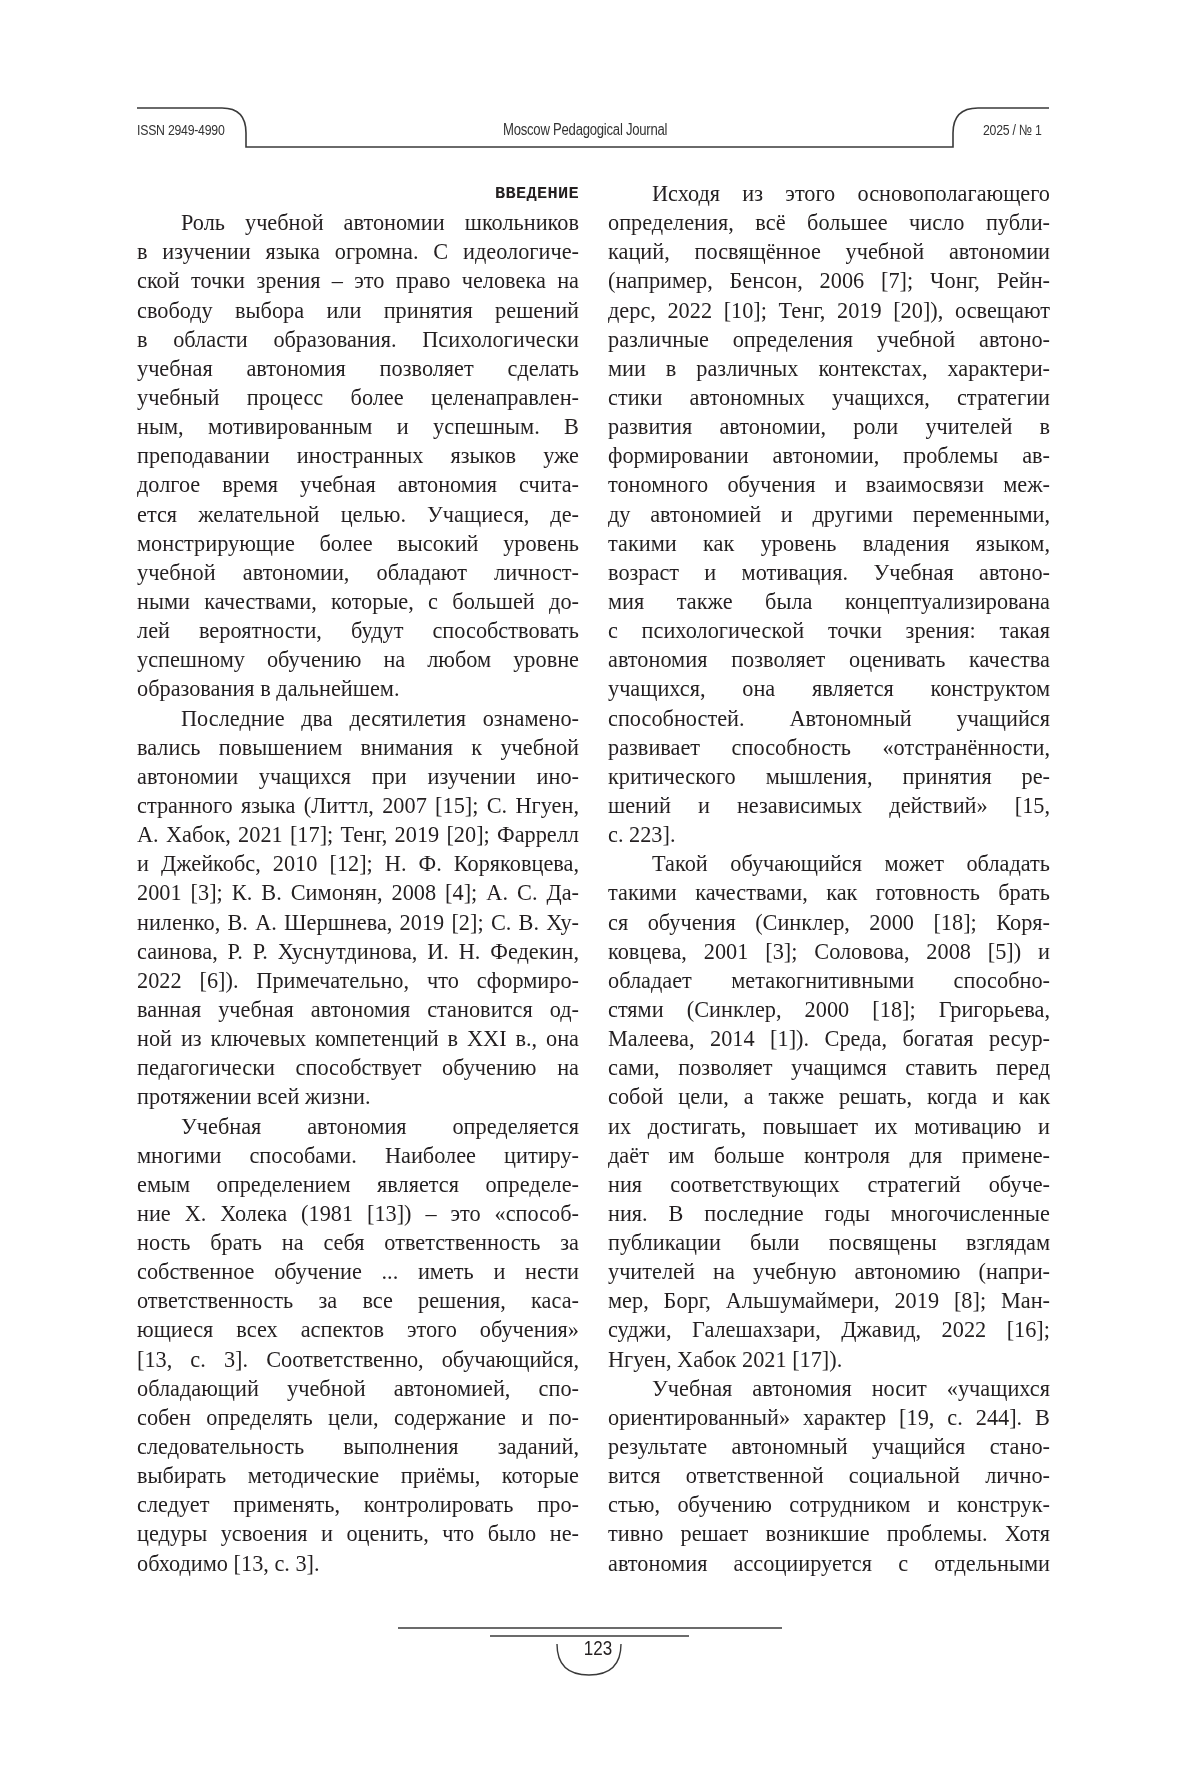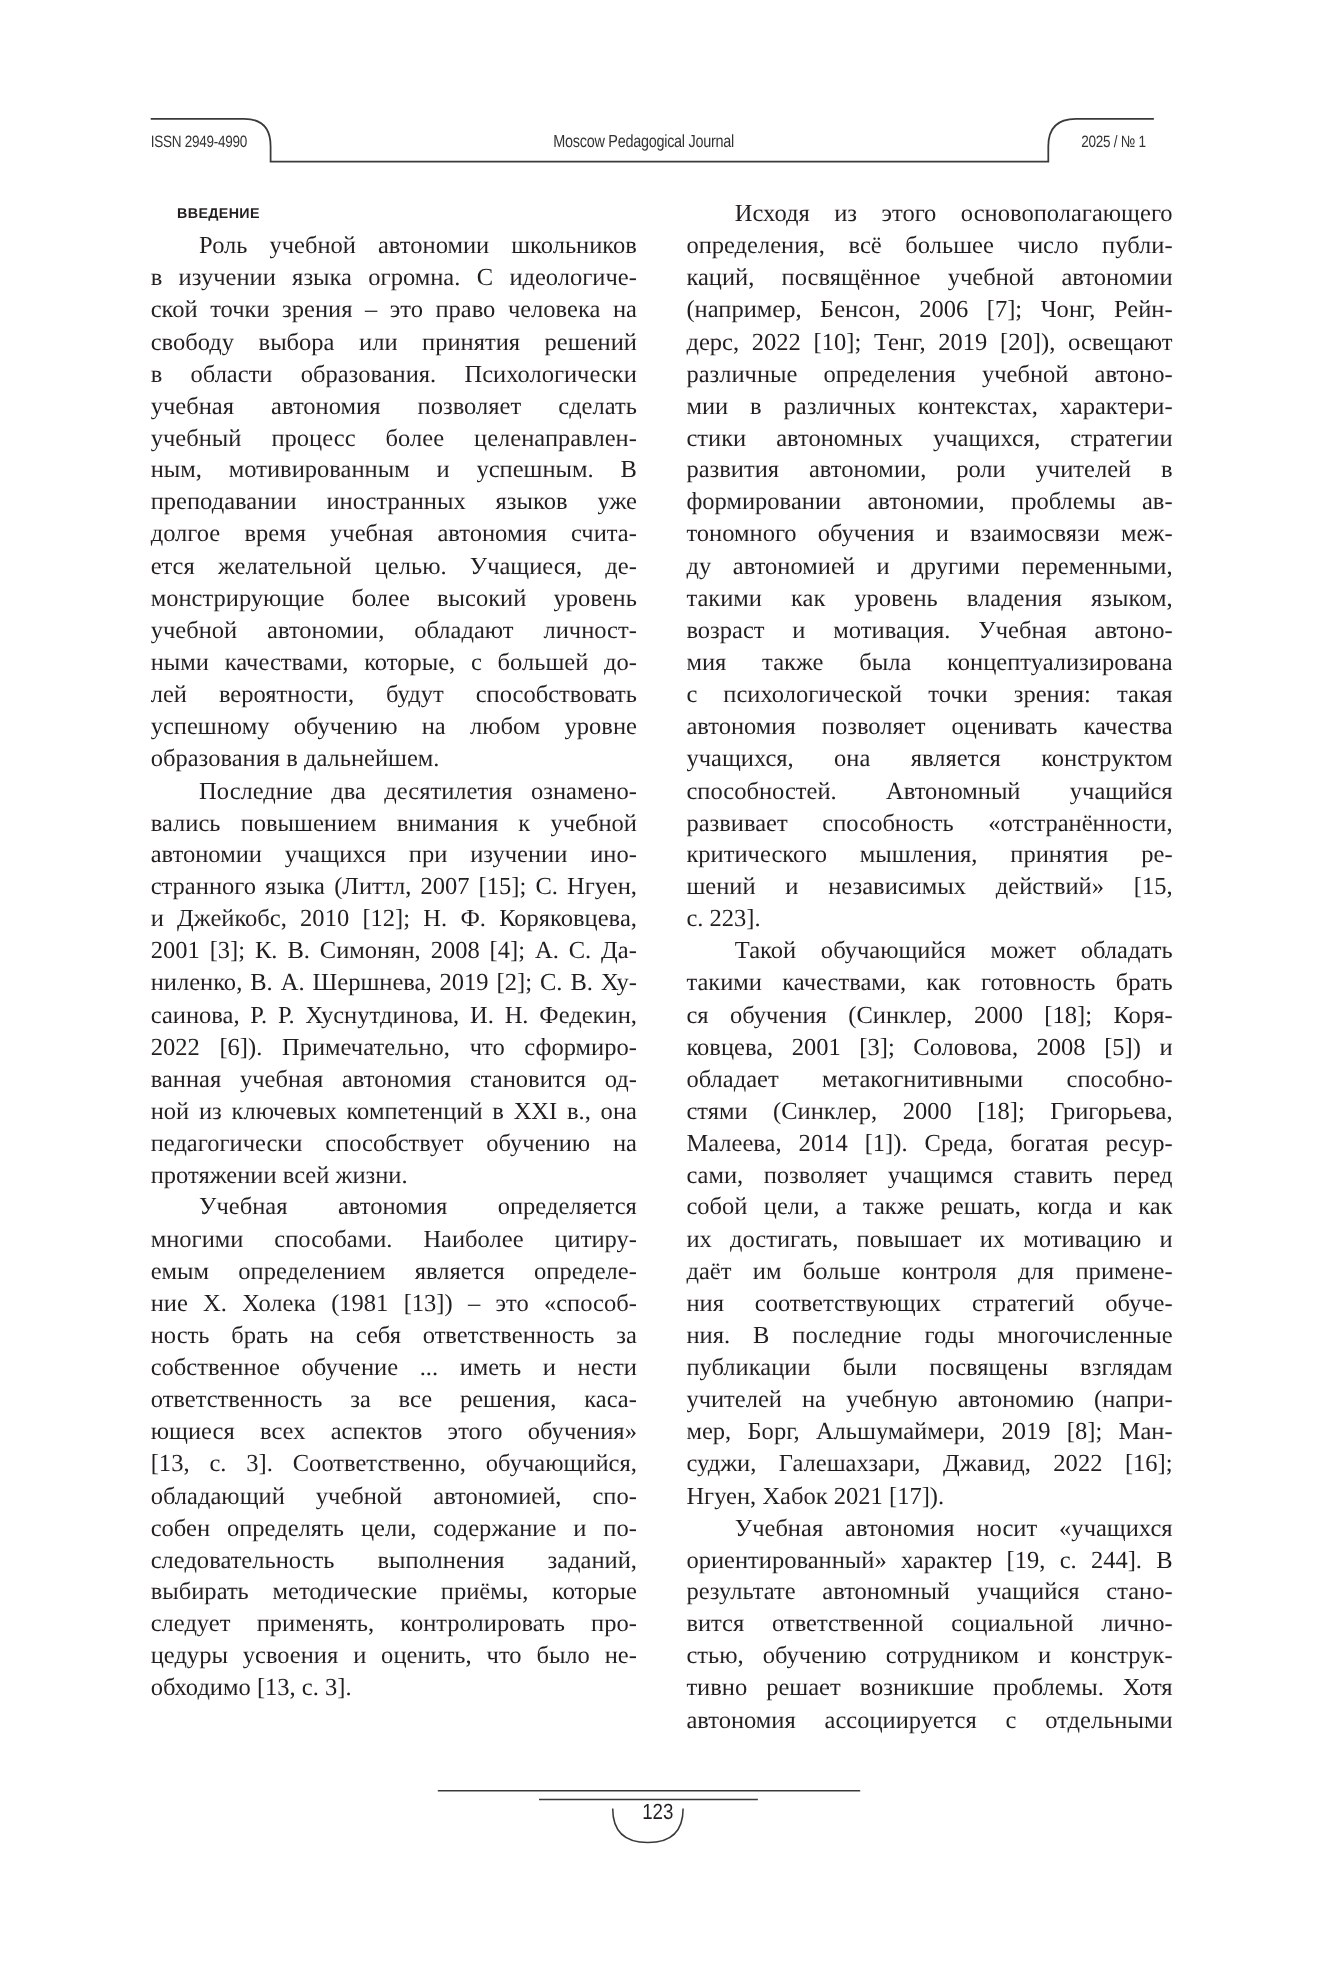--- a/index.html
+++ b/index.html
@@ -5,25 +5,25 @@
   html, body { margin:0; padding:0; background:#ffffff; }
   body { width:1200px; height:1783px; position:relative; overflow:hidden; color:#231f20; }
   .page { position:absolute; left:0; top:13px; width:1200px; height:1295px;padding-left:33px; }
   .hdr-svg { position:absolute; left:0; top:0; }
   .hdr-text { position:absolute; font-family:"Liberation Sans", sans-serif; font-size:15px; color:#333; letter-spacing:-0.3px; transform:scaleX(0.82); transform-origin:left center; white-space:nowrap; }
   .hdr-left { left:137px; top:108px; }
   .hdr-center { left:503px; top:108px; font-size:16px; }
   .hdr-right { left:983px; top:108px; }
   .col { position:absolute; top:166px; width:442px; font-family:"Liberation Serif", serif; font-size:22.3px; line-height:29.15px; color:#231f20; }
   .col-left { left:137px; }
-  .col-right { left:608px;margin-left:16px; }
+  .col-right { left:608px; }
   .line { display:block; white-space:nowrap; text-align:justify; text-align-last:justify; height:29.15px; overflow:visible; }
   .line.last { text-align-last:left; }
   .line.indent { padding-left:44px; }
-  .heading { display:block; text-align:left; font-family:Liberation Sans, sans-serif; font-weight:bold; font-size:13px; height:29.15px; line-height:29.15px; letter-spacing:0.3px; padding-left:24px; }
+  .heading { display:block; text-align:right; font-family:Liberation Mono, monospace; font-weight:bold; font-size:17px; height:29.15px; line-height:29.15px; letter-spacing:0.3px; padding-left:24px; }
   .footer-svg { position:absolute; left:0; top:0; }
   .page-num { position:absolute; left:566px; top:1624px; width:64px; text-align:center; font-family:"Liberation Sans", sans-serif; font-size:20px; color:#231f20; transform:scaleX(0.85); }
 </style>
 </head>
 <body>
 
 <div class="page">
 
   <svg class="hdr-svg" width="1200" height="160" viewBox="0 0 1200 160">
     <path d="M137 95 L222 95 Q246 95 246 120 L246 134 L953 134 L953 120 Q953 95 978 95 L1049 95" fill="none" stroke="#3a3a3a" stroke-width="1.6"></path>
@@ -48,20 +48,21 @@
     <span class="line">монстрирующие более высокий уровень</span>
     <span class="line">учебной автономии, обладают личност-</span>
     <span class="line">ными качествами, которые, с большей до-</span>
     <span class="line">лей вероятности, будут способствовать</span>
     <span class="line">успешному обучению на любом уровне</span>
     <span class="line last">образования в дальнейшем.</span>
     <span class="line indent">Последние два десятилетия ознамено-</span>
     <span class="line">вались повышением внимания к учебной</span>
     <span class="line">автономии учащихся при изучении ино-</span>
     <span class="line">странного языка (Литтл, 2007 [15]; С. Нгуен,</span>
+    <span class="line">А. Хабок, 2021 [17]; Тенг, 2019 [20]; Фаррелл</span>
     <span class="line">и Джейкобс, 2010 [12]; Н. Ф. Коряковцева,</span>
     <span class="line">2001 [3]; К. В. Симонян, 2008 [4]; А. С. Да-</span>
     <span class="line">ниленко, В. А. Шершнева, 2019 [2]; С. В. Ху-</span>
     <span class="line">саинова, Р. Р. Хуснутдинова, И. Н. Федекин,</span>
     <span class="line">2022 [6]). Примечательно, что сформиро-</span>
     <span class="line">ванная учебная автономия становится од-</span>
     <span class="line">ной из ключевых компетенций в XXI в., она</span>
     <span class="line">педагогически способствует обучению на</span>
     <span class="line last">протяжении всей жизни.</span>
     <span class="line indent">Учебная автономия определяется</span>

